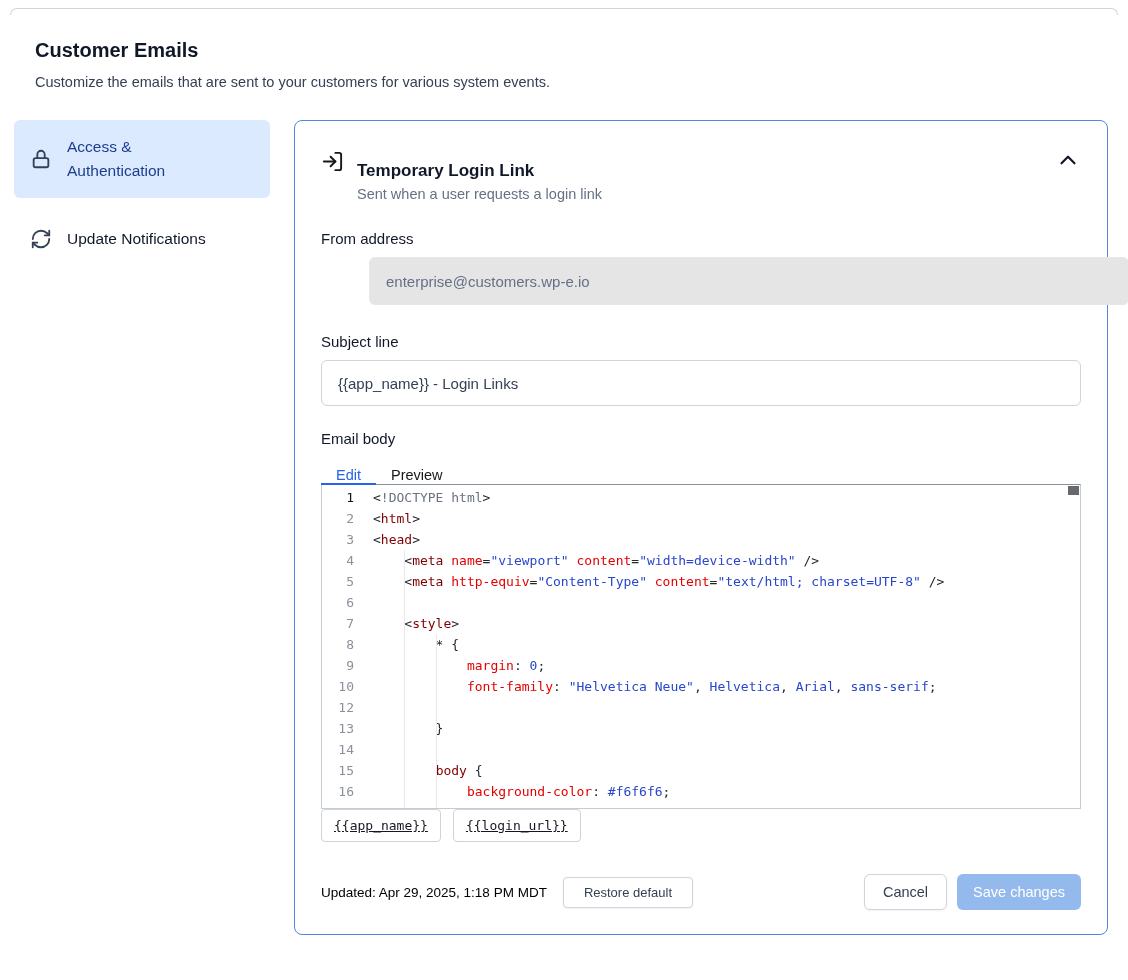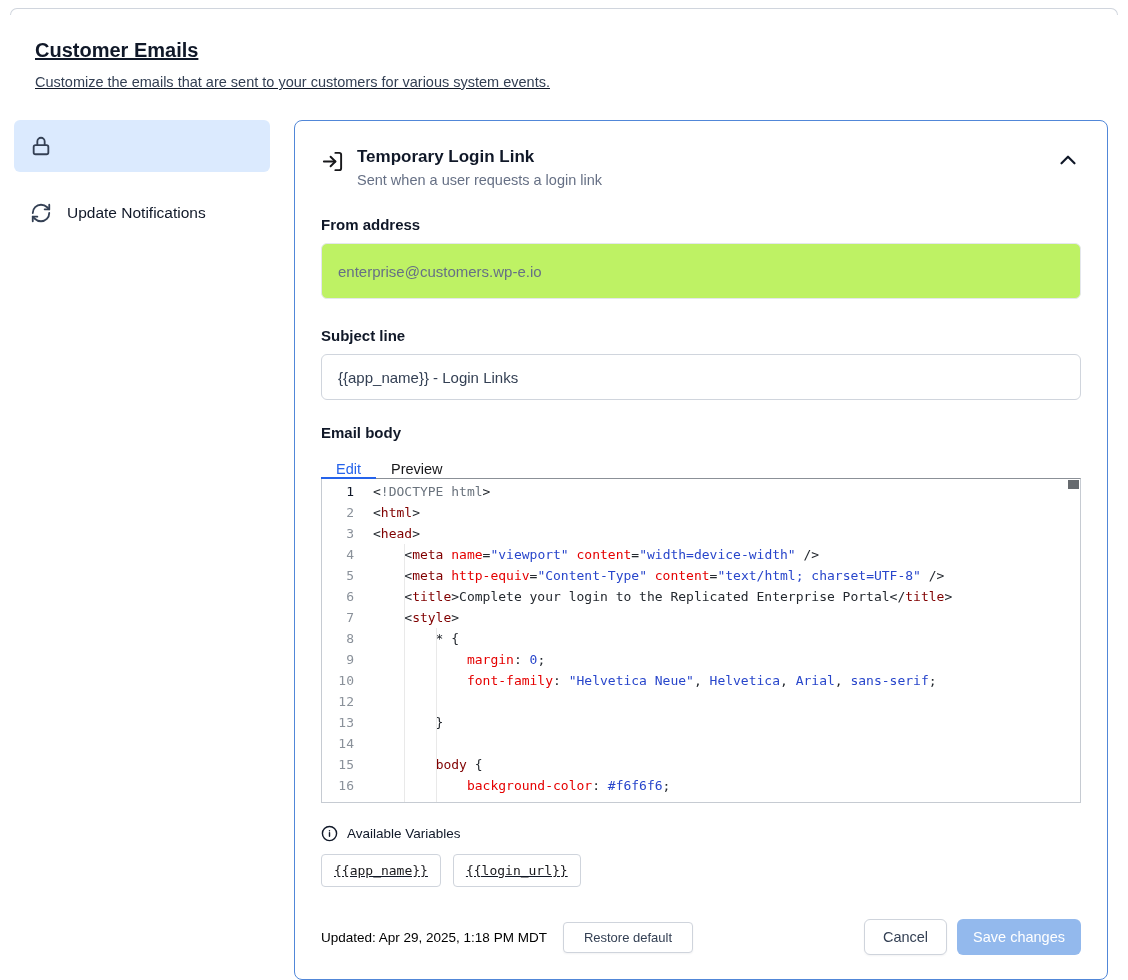--- a/index.html
+++ b/index.html
@@ -3,45 +3,45 @@
 <meta charset="utf-8">
 <style>
   * { box-sizing: border-box; }
   html,body { margin:0; padding:0; }
   body {
     width:1128px; height:980px; overflow:hidden;
     background:#ffffff; color:#101828;
     font-family:"Liberation Sans", sans-serif;
   }
   .top-rule { height:7px; margin:8px 10px 0; border:1px solid #d0d5dd; border-bottom:none; border-radius:10px 10px 0 0; }
-  .page-header { padding:16px 32px 0 35px;text-decoration:underline; }
+  .page-header { padding:16px 32px 0 35px; }
   .page-header h1 { font-size:20px; font-weight:700; margin:8px 0 12px; color:#101828; }
   .page-header p { font-size:14.5px; color:#344054; margin:0 0 30px; }
 
   .layout { display:flex; gap:24px; padding:0 20px 0 14px; align-items:flex-start; }
 
   
   .sidebar { width:256px; flex:none; display:flex; flex-direction:column; gap:14px; }
   .side-item { display:flex; align-items:center; gap:15px; padding:15px 16px; border-radius:6px; font-size:15.5px; line-height:1.55; font-weight:500; color:#101828; cursor:pointer; }
   .side-item.active { background:#dbeafe; color:#1d3d8f; }
   .side-item .icon { width:22px; height:22px; flex:none; color:#344054; }
   .side-item .lbl { max-width:145px; }
 
   
   .card { flex:1; border:1.5px solid #5187d8; border-radius:8px; padding:26px 26px 24px; background:#fff; }
   .card-head { display:flex; gap:13px; margin-bottom:28px; }
   .head-icon { width:23px; height:23px; color:#18181b; margin-top:3px; flex:none; }
-  .head-text h2 { font-size:17px; font-weight:700; margin:0 0 5px; color:#101828; }
+  .head-text h2 { font-size:17px; font-weight:700; margin:14px 0 5px; color:#101828; }
   .head-text p { margin:0; color:#667085; font-size:14.5px; }
   .collapse { margin-left:auto; background:none; border:none; padding:0; width:26px; height:26px; color:#101828; cursor:pointer; }
   .collapse svg, .icon svg, .head-icon svg, .info-icon svg { width:100%; height:100%; fill:none; stroke:currentColor; stroke-width:2; stroke-linecap:round; stroke-linejoin:round; }
 
-  .field-label { display:block; font-size:15px; font-weight:700; color:#101828; margin:0 0 10px; }
+  .field-label { display:block; font-size:15px; font-weight:400; color:#101828; margin:0 0 10px; }
   .input { display:block; width:100%; border-radius:6px; padding:0 16px; font-size:15px; font-family:inherit; outline:none; }
-  .input.gray { height:56px; background:#bef264; border:1px solid #e4e7ec; color:#667085; margin-bottom:28px; }
+  .input.gray { height:48px; background:#e5e5e5; border:1px solid #e4e7ec; color:#667085; margin-bottom:28px;margin-left:48px; }
   .input.white { height:46px; background:#fff; border:1px solid #d0d5dd; color:#344054; margin-bottom:24px; }
 
   
   .tabs { display:flex; }
   .tab { padding:10px 15px 0; font-size:14.5px; color:#18181b; cursor:pointer; border-bottom:2px solid transparent; margin-bottom:-1px; position:relative; z-index:2; }
   .tab.active { color:#2563eb; font-weight:500; border-bottom-color:#2563eb; }
 
   
   .editor { position:relative; height:325px; overflow:hidden; background:#fff;
     border:1px solid #c6cbd2; border-top-color:#8b9097;
@@ -86,20 +86,21 @@
     <p>Customize the emails that are sent to your customers for various system events.</p>
   </header>
 
   <div class="layout">
     <nav class="sidebar" id="sidebar">
         <div class="side-item active">
           <span class="icon"><svg viewBox="0 0 24 24">
               <rect x="4" y="11" width="16" height="10" rx="2"></rect>
               <path d="M8 11V7a4 4 0 0 1 8 0v4"></path>
             </svg></span>
+          <span class="lbl">Access &amp; Authentication</span>
         </div>
         <div class="side-item">
           <span class="icon"><svg viewBox="0 0 24 24">
               <path d="M3 12a9 9 0 0 1 9-9 9.75 9.75 0 0 1 6.74 2.74L21 8"></path>
               <path d="M21 3v5h-5"></path>
               <path d="M21 12a9 9 0 0 1-9 9 9.75 9.75 0 0 1-6.74-2.74L3 16"></path>
               <path d="M8 16H3v5"></path>
             </svg></span>
           <span class="lbl">Update Notifications</span>
         </div>
@@ -138,46 +139,36 @@
           <div class="tab">Preview</div>
         </div>
 
       <div class="editor">
         <div class="code" id="code">
             <div class="cl"><span class="ln cur">1</span><span class="ct"><span class="tk-p">&lt;</span><span class="tk-g">!DOCTYPE html</span><span class="tk-p">&gt;</span></span></div>
             <div class="cl"><span class="ln">2</span><span class="ct"><span class="tk-p">&lt;</span><span class="tk-t">html</span><span class="tk-p">&gt;</span></span></div>
             <div class="cl"><span class="ln">3</span><span class="ct"><span class="tk-p">&lt;</span><span class="tk-t">head</span><span class="tk-p">&gt;</span></span></div>
             <div class="cl"><span class="ln">4</span><span class="ct"><span class="tk-p">    &lt;</span><span class="tk-t">meta</span><span class="tk-p"> </span><span class="tk-a">name</span><span class="tk-p">=</span><span class="tk-s">"viewport"</span><span class="tk-p"> </span><span class="tk-a">content</span><span class="tk-p">=</span><span class="tk-s">"width=device-width"</span><span class="tk-p"> /&gt;</span></span></div>
             <div class="cl"><span class="ln">5</span><span class="ct"><span class="tk-p">    &lt;</span><span class="tk-t">meta</span><span class="tk-p"> </span><span class="tk-a">http-equiv</span><span class="tk-p">=</span><span class="tk-s">"Content-Type"</span><span class="tk-p"> </span><span class="tk-a">content</span><span class="tk-p">=</span><span class="tk-s">"text/html; charset=UTF-8"</span><span class="tk-p"> /&gt;</span></span></div>
-            <div class="cl"><span class="ln">6</span><span class="ct"><span class="tk-p">    &lt;</span><span class="tk-t">title</span><span class="tk-p">&gt;Complete your login to the Replicated Enterprise Portal&lt;/</span><span class="tk-t">title</span><span class="tk-p">&gt;</span></span></div>
+            <div class="cl"><span class="ln">6</span></div>
             <div class="cl"><span class="ln">7</span><span class="ct"><span class="tk-p">    &lt;</span><span class="tk-t">style</span><span class="tk-p">&gt;</span></span></div>
             <div class="cl"><span class="ln">8</span><span class="ct"><span class="tk-p">        * {</span></span></div>
             <div class="cl"><span class="ln">9</span><span class="ct"><span class="tk-p">            </span><span class="tk-a">margin</span><span class="tk-p">: </span><span class="tk-s">0</span><span class="tk-p">;</span></span></div>
             <div class="cl"><span class="ln">10</span><span class="ct"><span class="tk-p">            </span><span class="tk-a">font-family</span><span class="tk-p">: </span><span class="tk-s">"Helvetica Neue"</span><span class="tk-p">, </span><span class="tk-s">Helvetica</span><span class="tk-p">, </span><span class="tk-s">Arial</span><span class="tk-p">, </span><span class="tk-s">sans-serif</span><span class="tk-p">;</span></span></div>
             <div class="cl"><span class="ln">12</span></div>
             <div class="cl"><span class="ln">13</span><span class="ct"><span class="tk-p">        }</span></span></div>
             <div class="cl"><span class="ln">14</span><span class="ct"><span class="tk-p"></span></span></div>
             <div class="cl"><span class="ln">15</span><span class="ct"><span class="tk-p">        </span><span class="tk-t">body</span><span class="tk-p"> {</span></span></div>
             <div class="cl"><span class="ln">16</span><span class="ct"><span class="tk-p">            </span><span class="tk-a">background-color</span><span class="tk-p">: </span><span class="tk-s">#f6f6f6</span><span class="tk-p">;</span></span></div>
           </div>
         <div class="guide g1"></div>
         <div class="guide g2"></div>
         <div class="thumb"></div>
       </div>
 
-      <div class="vars-head">
-        <span class="info-icon">
-          <svg viewBox="0 0 24 24">
-              <circle cx="12" cy="12" r="10"></circle>
-              <path d="M12 16v-5"></path>
-              <path d="M12 8h.01"></path>
-            </svg>
-        </span>
-        <span>Available Variables</span>
-      </div>
       <div class="chips" id="chips">
           <button class="chip">{{app_name}}</button>
           <button class="chip">{{login_url}}</button>
         </div>
 
       <div class="footer">
         <span class="updated">Updated: Apr 29, 2025, 1:18 PM MDT</span>
         <button class="btn-restore">Restore default</button>
         <div class="footer-right">
           <button class="btn-cancel">Cancel</button>

